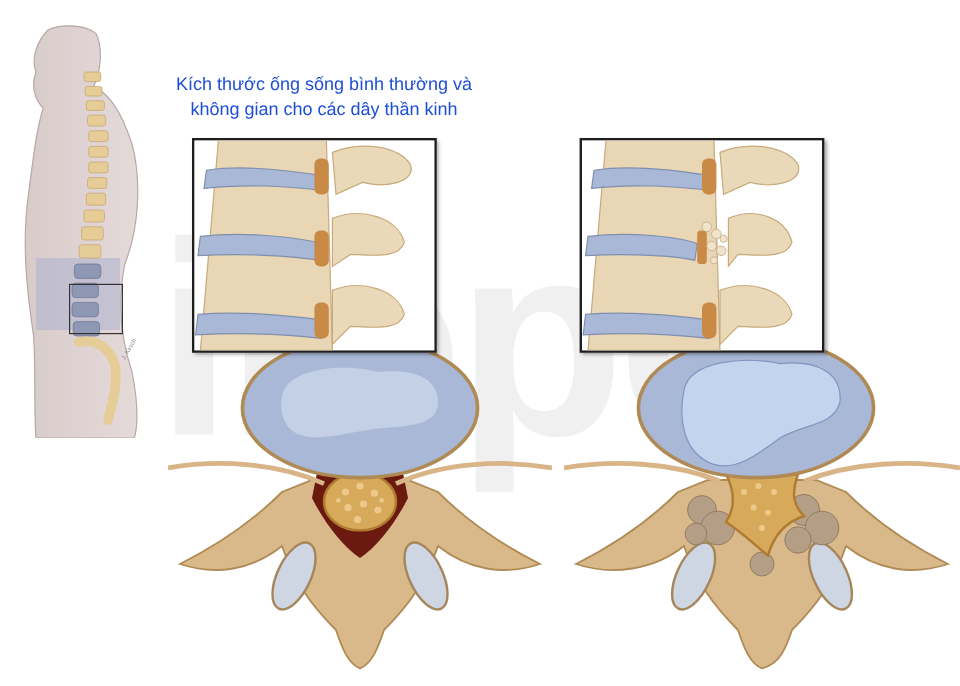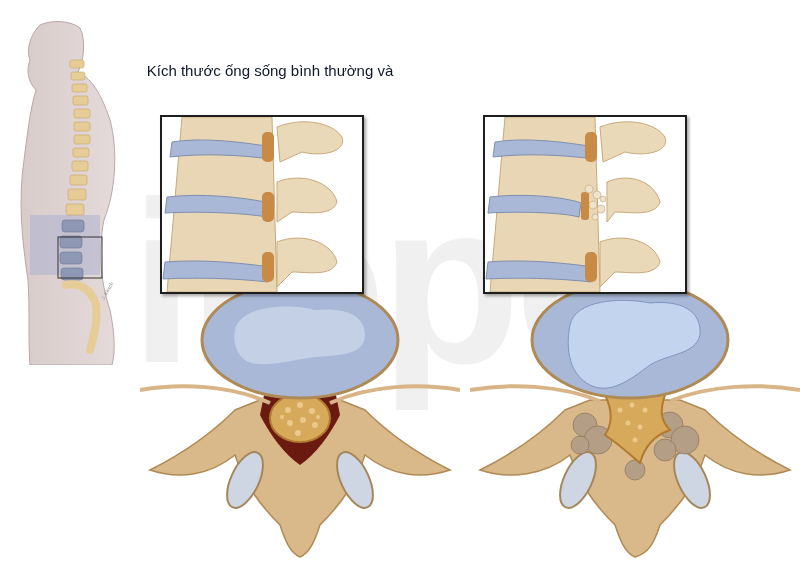--- a/index.html
+++ b/index.html
@@ -1,18 +1,18 @@
 <!DOCTYPE html>
 <html><head>
   <meta charset="utf-8">
   <style>
     html, body { margin: 0; padding: 0; background: #ffffff; }
     body { width: 800px; height: 572px; position: relative; overflow: hidden; font-family: "Liberation Sans", "DejaVu Sans", sans-serif; }
     .abs { position: absolute; }
-    .caption { position: absolute; text-align: center; color: #0f172a; font-size: 15px; line-height: 21px; }
+    .caption { position: absolute; text-align: center; color: #1d4ed8; font-size: 15px; line-height: 21px; }
     .inset { position: absolute; border: 2px solid #1e1e1e; background: #fff; overflow: hidden; box-shadow: 2px 2px 3px rgba(0,0,0,0.35); }
     svg { display: block; }
     .watermark { position: absolute; color: rgba(200,200,200,0.28); font-size: 230px; font-weight: bold; letter-spacing: -6px; left: 130px; top: 150px; font-family: "Liberation Sans", sans-serif; pointer-events: none; }
   </style>
 </head>
 <body>
 
 <div class="watermark">iiopo</div>
 
 <div class="abs" style="left:0;top:20px;width:150px;height:345px;">
@@ -46,20 +46,21 @@
       <rect x="61" y="248" width="22" height="12" rx="3"></rect>
     </g>
     <path d="M66 265 C80 262,92 270,96 285 C98 300,94 315,90 330" fill="none" stroke="#e6cc96" stroke-width="8" stroke-linecap="round"></path>
     <rect x="58" y="217" width="44" height="41" fill="none" stroke="#333" stroke-width="1"></rect>
     <text x="104" y="280" font-size="5" fill="#888" transform="rotate(-60 104 280)" font-family="Liberation Sans, sans-serif">J. Kirsch</text>
   </svg>
 </div>
 
 <div class="caption" style="left:110px;top:60px;width:320px;">
   <div>Kích thước ống sống bình thường và</div>
+  <div>không gian cho các dây thần kinh</div>
 </div>
 
 <div class="caption" style="left:420px;top:60px;width:300px;">
 </div>
 
 <div class="abs" style="left:140px;top:285px;width:320px;height:275px;">
   <svg width="320" height="275" viewBox="0 0 320 275">
     <path d="M10 185 C40 170,70 150,95 125 L120 115 L200 115 L225 125 C250 150,280 170,310 185 C280 195,250 190,225 170 C215 200,200 220,180 240 C175 255,170 268,160 272 C150 268,145 255,140 240 C120 220,105 200,95 170 C70 190,40 195,10 185 Z" fill="#d9b98a" stroke="#b08a55" stroke-width="1.5"></path>
     <ellipse cx="105" cy="195" rx="14" ry="30" fill="#cfd6e3" stroke="#a5865a" stroke-width="2" transform="rotate(25 105 195)"></ellipse>
     <ellipse cx="215" cy="195" rx="14" ry="30" fill="#cfd6e3" stroke="#a5865a" stroke-width="2" transform="rotate(-25 215 195)"></ellipse>

